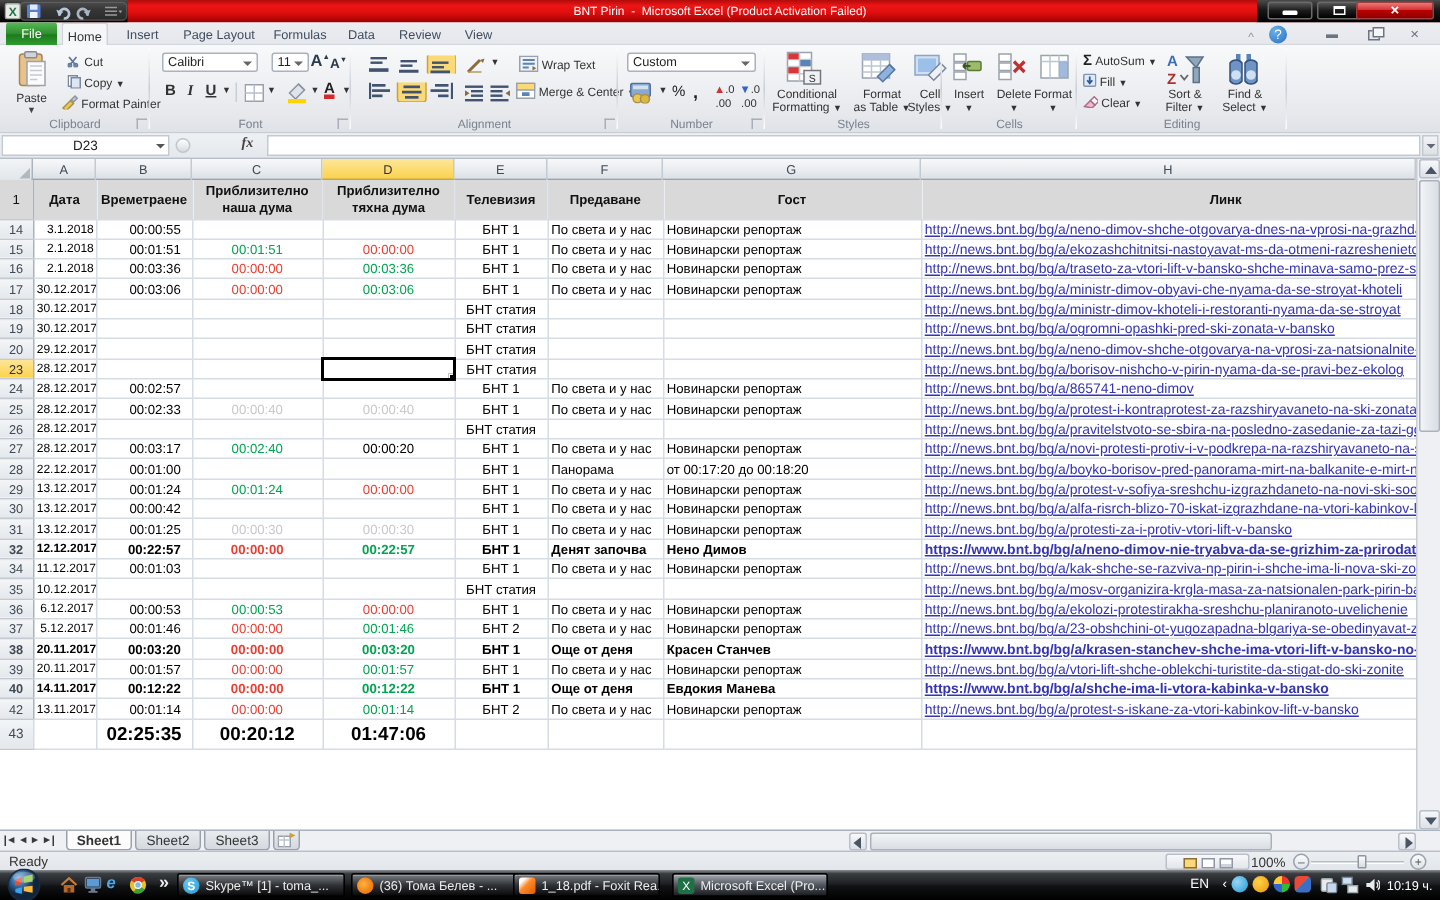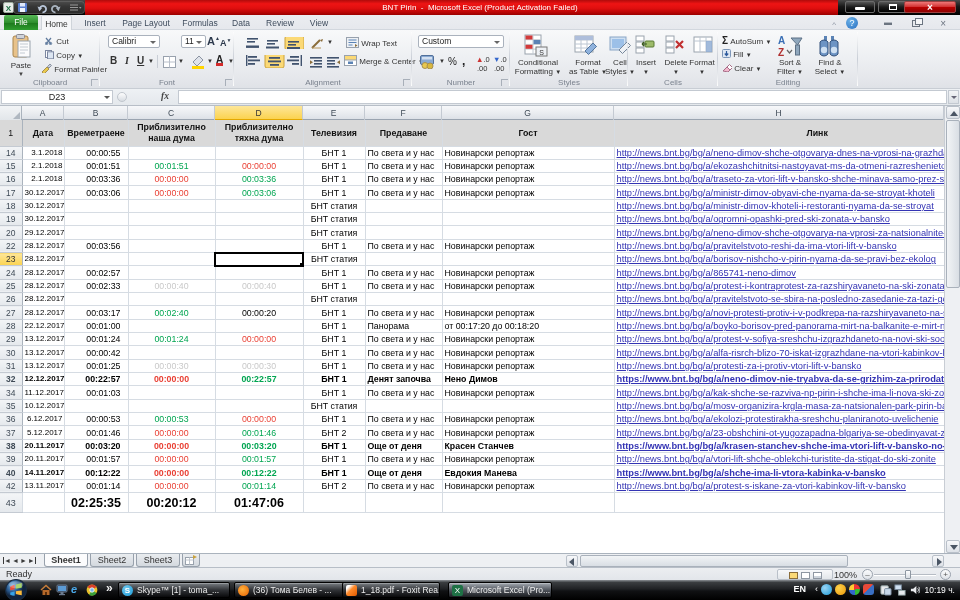--- a/index.html
+++ b/index.html
@@ -154,21 +154,21 @@
  <div class="btxt" style="left:41px;top:33px;"><svg width="11" height="10" viewBox="0 0 11 10" style="vertical-align:-1px;">
             <path d="M1 9 l5 -5 2 2 -5 5 z" fill="#e8c84f" stroke="#a8904f"></path>
             <path d="M6.5 3.5 l2.5 -2.5 1.5 1.5 -2.5 2.5 z" fill="#c8cdd6" stroke="#8a93a2"></path>
           </svg> Format Painter</div>
  <div class="glabel">Clipboard</div>
         <div class="launch"></div>
  <div class="gsep" style="right:0;"></div>
 </div>
 
 <div class="grp" style="left:100px;width:134px;">
- <div class="combo" style="left:8px;top:5px;width:52px;height:13px;">Calibri</div>
+ <div class="combo" style="left:8px;top:5px;width:64px;height:13px;">Calibri</div>
  <div class="combo" style="left:81px;top:5px;width:25px;height:13px;">11</div>
  <div class="btxt" style="left:107px;top:5px;font-size:11px;font-weight:bold;color:#2d3a4d;">A<span style="font-size:5px;vertical-align:5px;">▲</span></div>
  <div class="btxt" style="left:120px;top:7px;font-size:9px;font-weight:bold;color:#2d3a4d;">A<span style="font-size:5px;vertical-align:4px;">▼</span></div>
  <div class="btxt" style="left:10px;top:25px;font-weight:bold;font-size:10px;">B</div>
  <div class="btxt" style="left:25px;top:25px;font-style:italic;font-size:10px;font-family:'Liberation Serif',serif;font-weight:bold;">I</div>
  <div class="btxt" style="left:37px;top:25px;text-decoration:underline;font-size:10px;font-weight:bold;">U</div>
  <div class="btxt" style="left:48px;top:28px;font-size:6px;">▼</div>
  <div style="position:absolute;left:57px;top:25px;width:1px;height:13px;background:#c9ced6;"></div>
  <svg style="position:absolute;left:63px;top:26px;" width="13" height="12" viewBox="0 0 13 12">
           <rect x="0.5" y="0.5" width="12" height="11" fill="#fff" stroke="#98a1ad"></rect>
@@ -491,31 +491,20 @@
 <tr>
             <td class="gut">20</td>
             <td class="kA">29.12.2017</td>
             <td class="kB"></td>
             <td class="kC "></td>
             <td class="kD "></td>
             <td class="kE">БНТ статия</td>
             <td class="kF"></td>
             <td class="kG"></td>
             <td class="kH"><span class="lnk">http://news.bnt.bg/bg/a/neno-dimov-shche-otgovarya-na-vprosi-za-natsionalnite-parkove</span></td>
-          </tr>
-<tr>
-            <td class="gut">22</td>
-            <td class="kA">28.12.2017</td>
-            <td class="kB">00:03:56</td>
-            <td class="kC "></td>
-            <td class="kD "></td>
-            <td class="kE">БНТ 1</td>
-            <td class="kF">По света и у нас</td>
-            <td class="kG">Новинарски репортаж</td>
-            <td class="kH"><span class="lnk">http://news.bnt.bg/bg/a/pravitelstvoto-reshi-da-ima-vtori-lift-v-bansko</span></td>
           </tr>
 <tr>
             <td class="gut sel">23</td>
             <td class="kA">28.12.2017</td>
             <td class="kB"></td>
             <td class="kC "></td>
             <td class="kD dsel"></td>
             <td class="kE">БНТ статия</td>
             <td class="kF"></td>
             <td class="kG"></td>
@@ -800,21 +789,21 @@
         <path d="M6 6 L1.5 3 a5.4 5.4 0 0 1 9 0 z" fill="#d8402a"></path>
         <path d="M6 6 l4.5 3 a5.4 5.4 0 0 1 -7.5 2 z" fill="#3aa03a"></path>
         <circle cx="6" cy="6" r="2.2" fill="#7db8e8" stroke="#fff" stroke-width="0.8"></circle>
       </svg>
  <span style="position:absolute;left:106px;top:1px;color:#eee;font-size:12px;font-weight:bold;">»</span>
  <div class="tbtn" style="left:118px;width:112px;"><span class="tico" style="background:radial-gradient(circle at 35% 30%,#6ec8ef,#1c9ad6);border-radius:50%;color:#fff;font-size:8px;text-align:center;line-height:11px;font-weight:bold;">S</span>Skype™ [1] - toma_...</div>
  <div class="tbtn" style="left:234px;width:112px;"><span class="tico" style="background:radial-gradient(circle at 40% 40%,#ffb13d,#e66000);border-radius:50%;"></span>(36) Тома Белев - ...</div>
  <div class="tbtn" style="left:342px;width:98px;"><span class="tico" style="background:linear-gradient(135deg,#fff 20%,#ff8a2a 45%,#e05a00);"></span>1_18.pdf - Foxit Rea...</div>
  <div class="tbtn" style="left:448px;width:104px;background:linear-gradient(180deg,rgba(170,176,184,.95),rgba(84,89,97,.95) 50%,rgba(28,30,34,.95));"><span class="tico" style="background:#1e7145;color:#fff;font-size:8px;text-align:center;line-height:11px;">X</span>Microsoft Excel (Pro...</div>
  <div id="tray">
-  <span style="position:absolute;right:152px;top:4px;font-weight:bold;">EN</span>
+  <span style="position:absolute;right:152px;top:4px;">EN</span>
   <span style="position:absolute;right:140px;top:4px;font-size:9px;">‹</span>
   <span style="position:absolute;right:126px;top:4px;width:11px;height:11px;border-radius:6px;background:radial-gradient(circle at 35% 35%,#9ad4f5,#1c9ad6);display:inline-block;"></span>
   <span style="position:absolute;right:112px;top:4px;width:11px;height:11px;border-radius:6px;background:radial-gradient(circle at 35% 35%,#ffd24a,#e8960a);display:inline-block;"></span>
   <span style="position:absolute;right:98px;top:4px;width:11px;height:11px;border-radius:6px;background:conic-gradient(#e33 0 25%,#3b3 25% 50%,#36c 50% 75%,#fc3 75%);display:inline-block;"></span>
   <span style="position:absolute;right:84px;top:4px;width:11px;height:11px;border-radius:3px;background:linear-gradient(135deg,#e84a3a 50%,#3a6fc4 50%);display:inline-block;"></span>
   <svg style="position:absolute;right:66px;top:4px;" width="12" height="12" viewBox="0 0 13 13">
           <rect x="1" y="2" width="8" height="9" rx="1" fill="#e8eaed" stroke="#9aa"></rect>
           <rect x="5" y="5" width="7" height="7" rx="1" fill="#c8d8ea" stroke="#789"></rect>
         </svg>
   <svg style="position:absolute;right:52px;top:4px;" width="12" height="12" viewBox="0 0 13 13">

